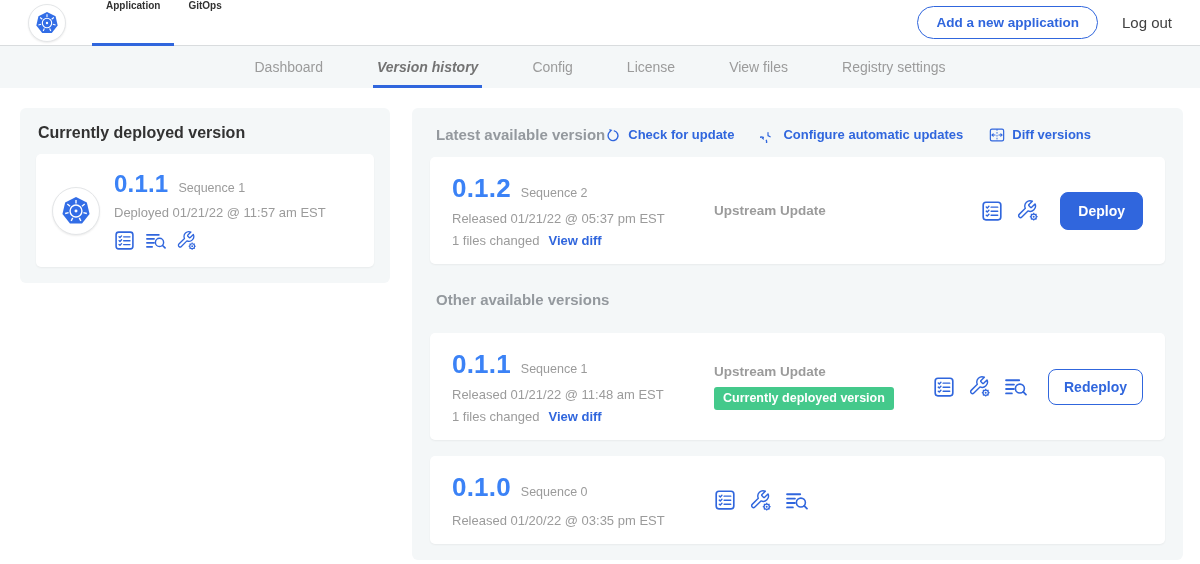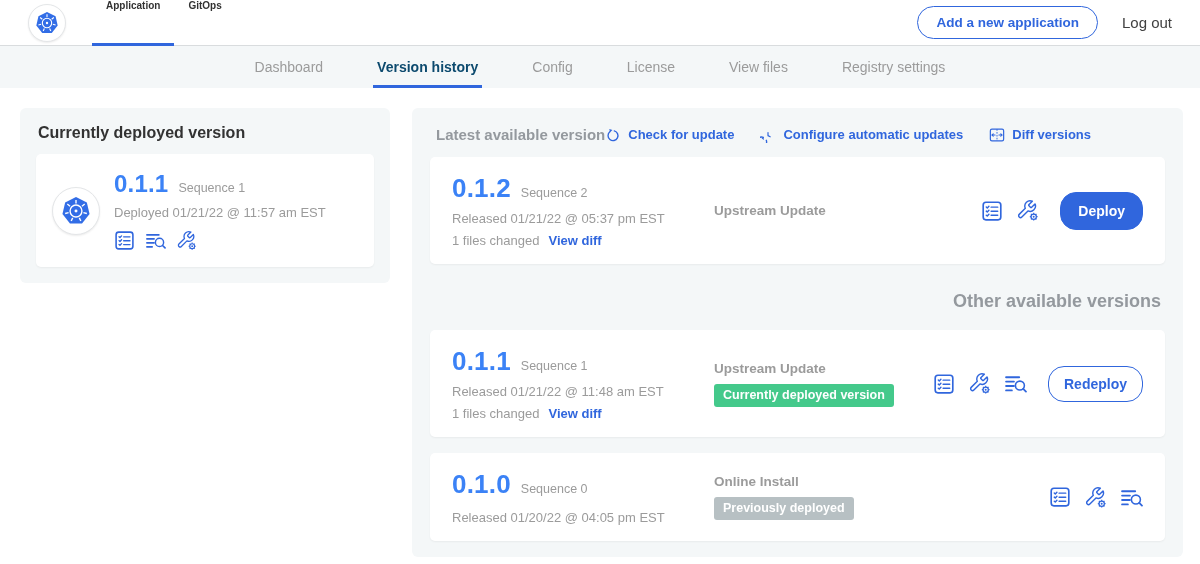--- a/index.html
+++ b/index.html
@@ -21,21 +21,21 @@
   .pill-btn { border:1px solid #3066dd; background:#fff; color:#3066dd;
     font-weight:700; font-size:13.5px; border-radius:17px; padding:8px 18px; cursor:pointer;
     font-family:inherit; }
   .logout { font-size:15px; color:#404040; cursor:pointer; }
 
   
   .subnav { height:42px; background:#f4f7f8; display:flex; justify-content:center;
     gap:54px; }
   .stab { display:flex; align-items:center; font-size:14px; color:#9b9b9b;
     font-weight:500; position:relative; cursor:pointer; }
-  .stab.active { color:#0c4a6e; font-weight:700; }
+  .stab.active { color:#737373; font-weight:700;font-style:italic; }
   .stab.active::after { content:""; position:absolute; left:-4px; right:-4px; bottom:0;
     height:3px; background:#3066dd; }
 
   
   .main { display:flex; gap:22px; padding:20px 17px 0 20px; align-items:flex-start; }
 
   .gray-card { background:#f4f7f8; border-radius:6px; }
 
   
   .deployed-card { flex:0 0 370px; padding:14px 16px 16px; }
@@ -69,26 +69,26 @@
   .line-3 { display:flex; align-items:baseline; margin-top:7px; }
   .files { font-size:13px; color:#9b9b9b; }
   .view-diff { font-size:13px; font-weight:700; color:#3066dd; margin-left:9px; cursor:pointer; }
   .col-source { flex:1 1 auto; padding-right:12px; }
   .source { font-size:13.5px; font-weight:600; color:#9b9b9b; }
   .badge { display:inline-block; margin-top:8px; font-size:12.5px; font-weight:700;
     color:#fff; padding:4px 9px 5px; border-radius:3px; }
   .badge.green { background:#44c98b; }
   .badge.gray { background:#b7c0c3; }
   .col-actions { display:flex; align-items:center; gap:13px; }
-  .btn { font-family:inherit; font-size:14px; font-weight:700; border-radius:16px;
+  .btn { font-family:inherit; font-size:14px; font-weight:700; border-radius:8px;
     cursor:pointer; margin-left:8px; }
   .btn.primary { background:#3066dd; border:1px solid #3066dd; color:#fff; padding:10px 17px; }
   .btn.outline { background:#fff; border:1.5px solid #3066dd; color:#3066dd; padding:9px 15px; }
 
-  .other-title { font-size:18px; font-weight:600; color:#94999e; margin:27px 4px 18px 6px;text-align:right; }
+  .other-title { font-size:15px; font-weight:600; color:#94999e; margin:27px 4px 25px 6px; }
 </style>
 </head>
 <body>
 
 <svg width="0" height="0" style="position:absolute" aria-hidden="true">
   <defs>
     <symbol id="sym-k8s" viewBox="0 0 40 41">
       <polygon points="20,5.5 31.7,11.2 34.6,23.8 26.5,34 13.5,34 5.4,23.8 8.3,11.2" fill="#326de6"></polygon>
       <g stroke="#fff" stroke-width="1.5" fill="none">
         <circle cx="20" cy="20.5" r="6.4"></circle>
@@ -342,25 +342,21 @@
         <button class="btn outline">Redeploy</button>
       </div>
     </article>
 
     <article class="version-row" style="min-height:86px;margin-bottom:0">
       <div class="col-info">
         <div class="ver-line">
           <span class="ver">0.1.0</span>
           <span class="seq">Sequence 0</span>
         </div>
-        <div class="date" style="margin-top:10px">Released 01/20/22 @ 04:05 pm EST</div>
-      </div>
-      <div class="col-source">
-        <div class="source">Online Install</div>
-        <span class="badge gray">Previously deployed</span>
+        <div class="date" style="margin-top:10px">Released 01/20/22 @ 03:35 pm EST</div>
       </div>
       <div class="col-actions">
         <span class="icon-btn" style="width:22px;height:22px">
             <svg>
               <use href="#sym-checklist"></use>
             </svg>
           </span>
         <span class="icon-btn" style="width:23px;height:23px">
             <svg>
               <use href="#sym-wrench"></use>

